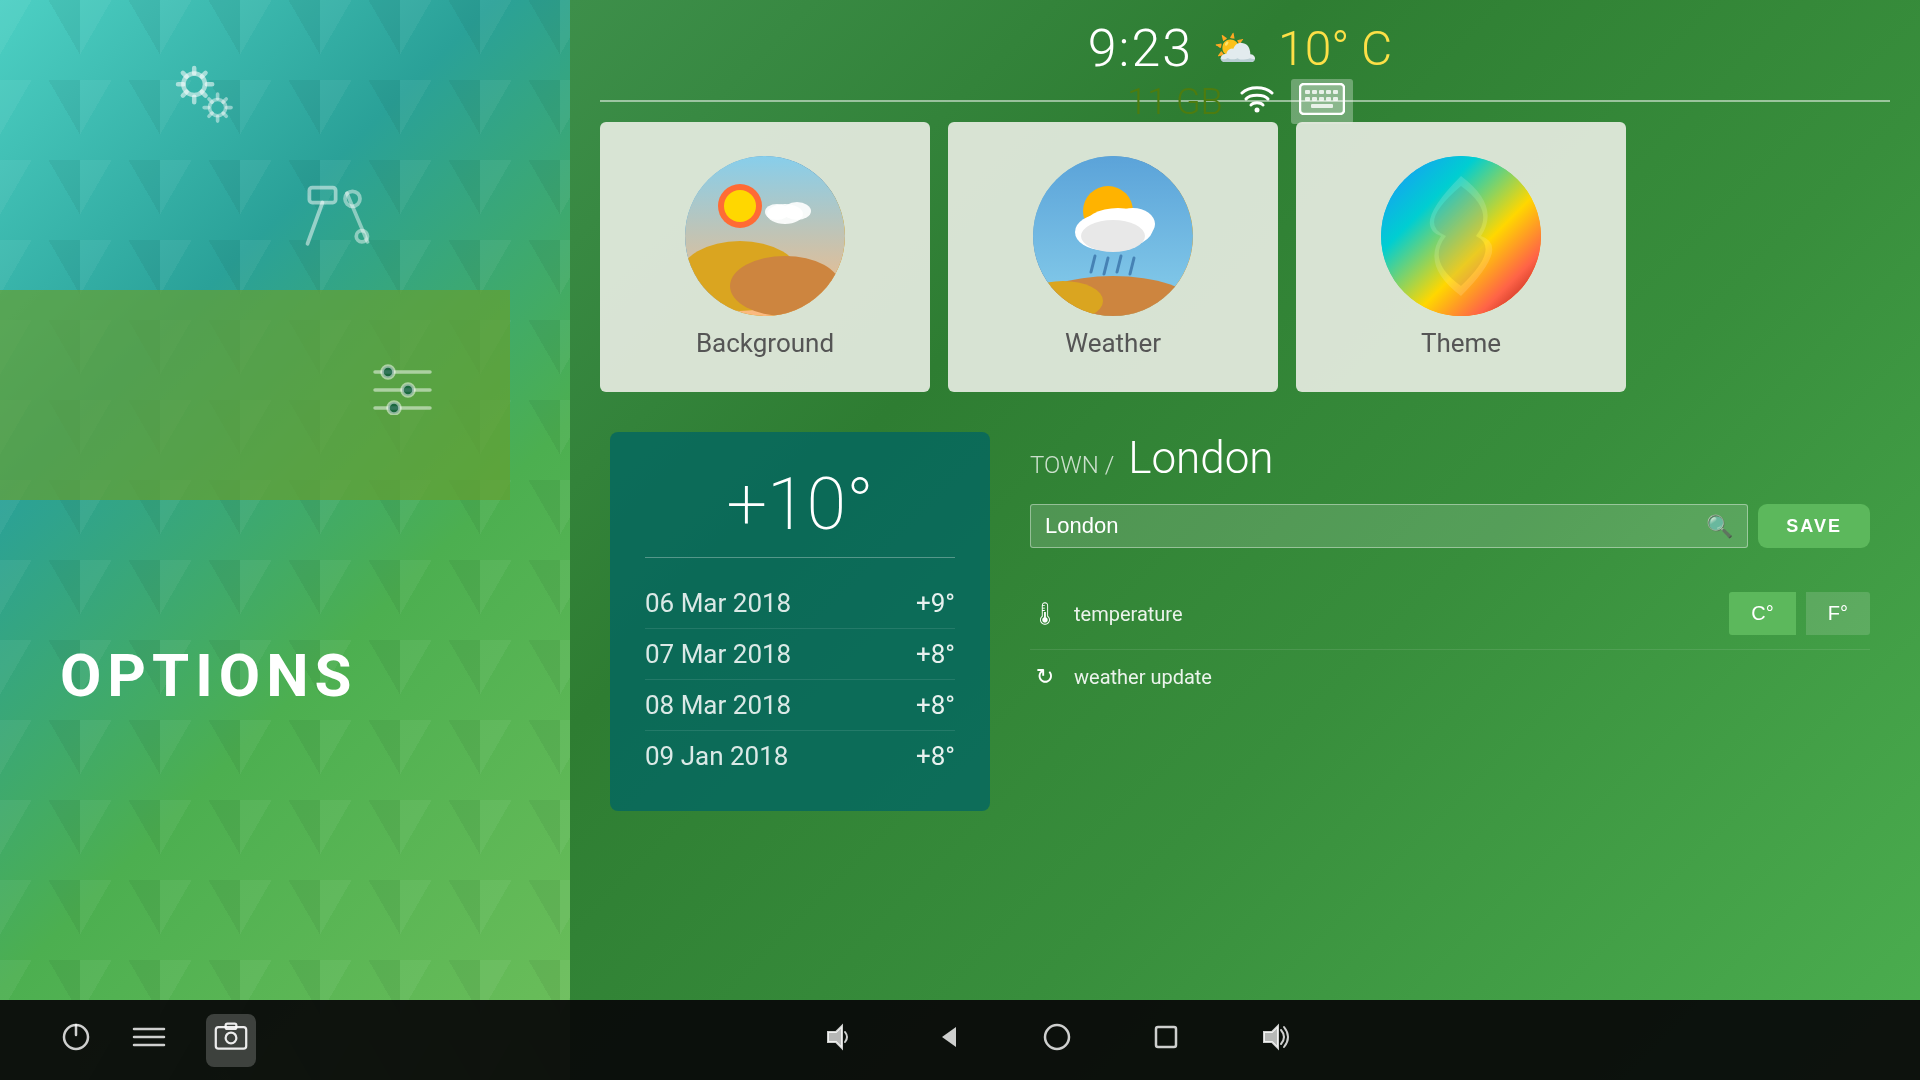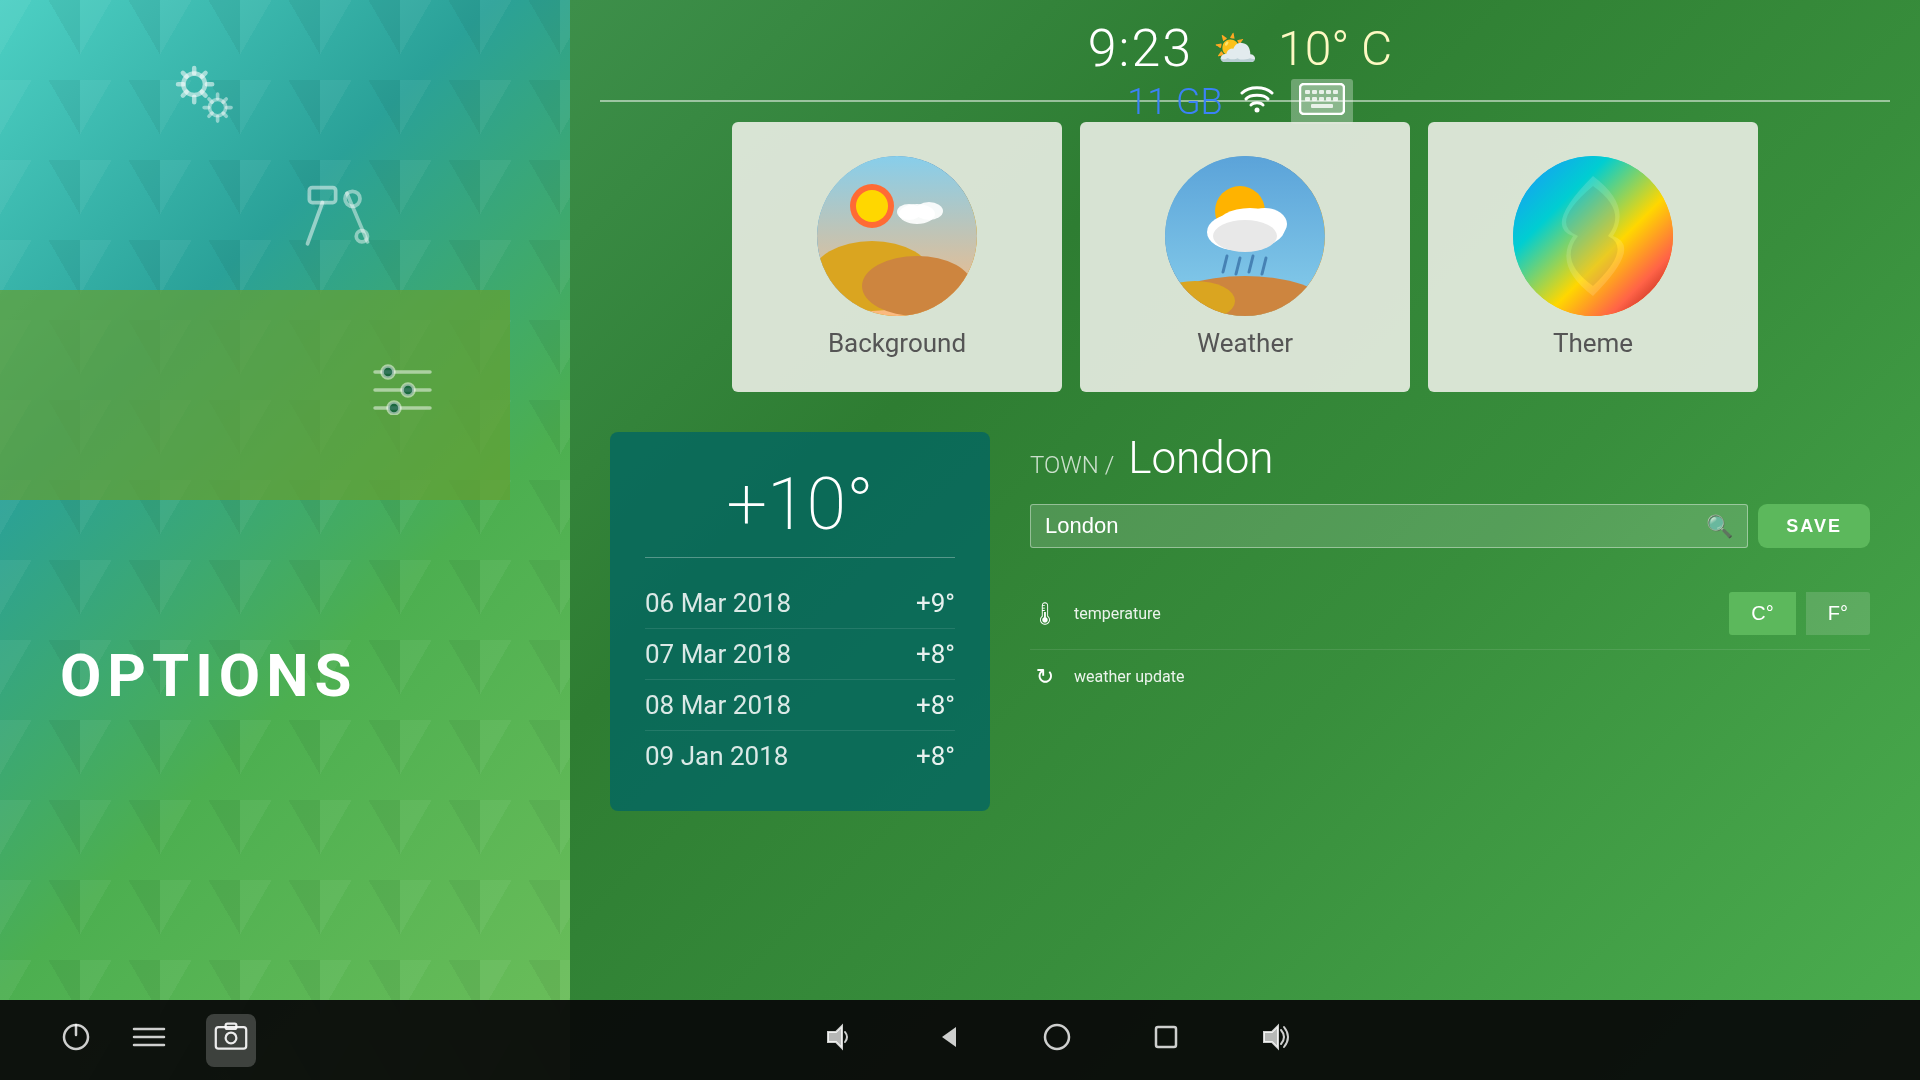--- a/index.html
+++ b/index.html
@@ -81,48 +81,47 @@
       font-size: 52px;
       color: white;
       font-weight: 300;
       letter-spacing: 2px;
     }
     .weather-icon-header {
       font-size: 36px;
     }
     .temp-header {
       font-size: 48px;
-      color: #fef9c3;
+      color: #fde047;
       font-weight: 300;
     }
     .header-right {
       display: flex;
       align-items: center;
       gap: 16px;
       color: white;
       font-size: 32px;
       font-weight: 300;
     }
     .storage-text {
       font-size: 36px;
-      color: #3b82f6;
+      color: #4d7c0f;
     }
 
     .header-divider {
       height: 2px;
       background: rgba(255,255,255,0.5);
       margin: 0 30px;
     }
 
     
     .cards-row {
       display: flex;
       gap: 18px;
       padding: 20px 30px;
-      justify-content: center;
     }
     .card {
       background: rgba(230, 235, 225, 0.92);
       border-radius: 6px;
       width: 330px;
       height: 270px;
       display: flex;
       flex-direction: column;
       align-items: center;
       justify-content: center;
@@ -247,21 +246,21 @@
       border-bottom: 1px solid rgba(255,255,255,0.1);
     }
     .setting-row:last-child { border-bottom: none; }
     .setting-icon {
       font-size: 22px;
       margin-right: 14px;
       width: 30px;
       text-align: center;
     }
     .setting-label {
-      font-size: 16px;
+      font-size: 20px;
       color: rgba(255,255,255,0.9);
       flex: 1;
     }
     .setting-control {
       display: flex;
       align-items: center;
       gap: 10px;
     }
 
     

